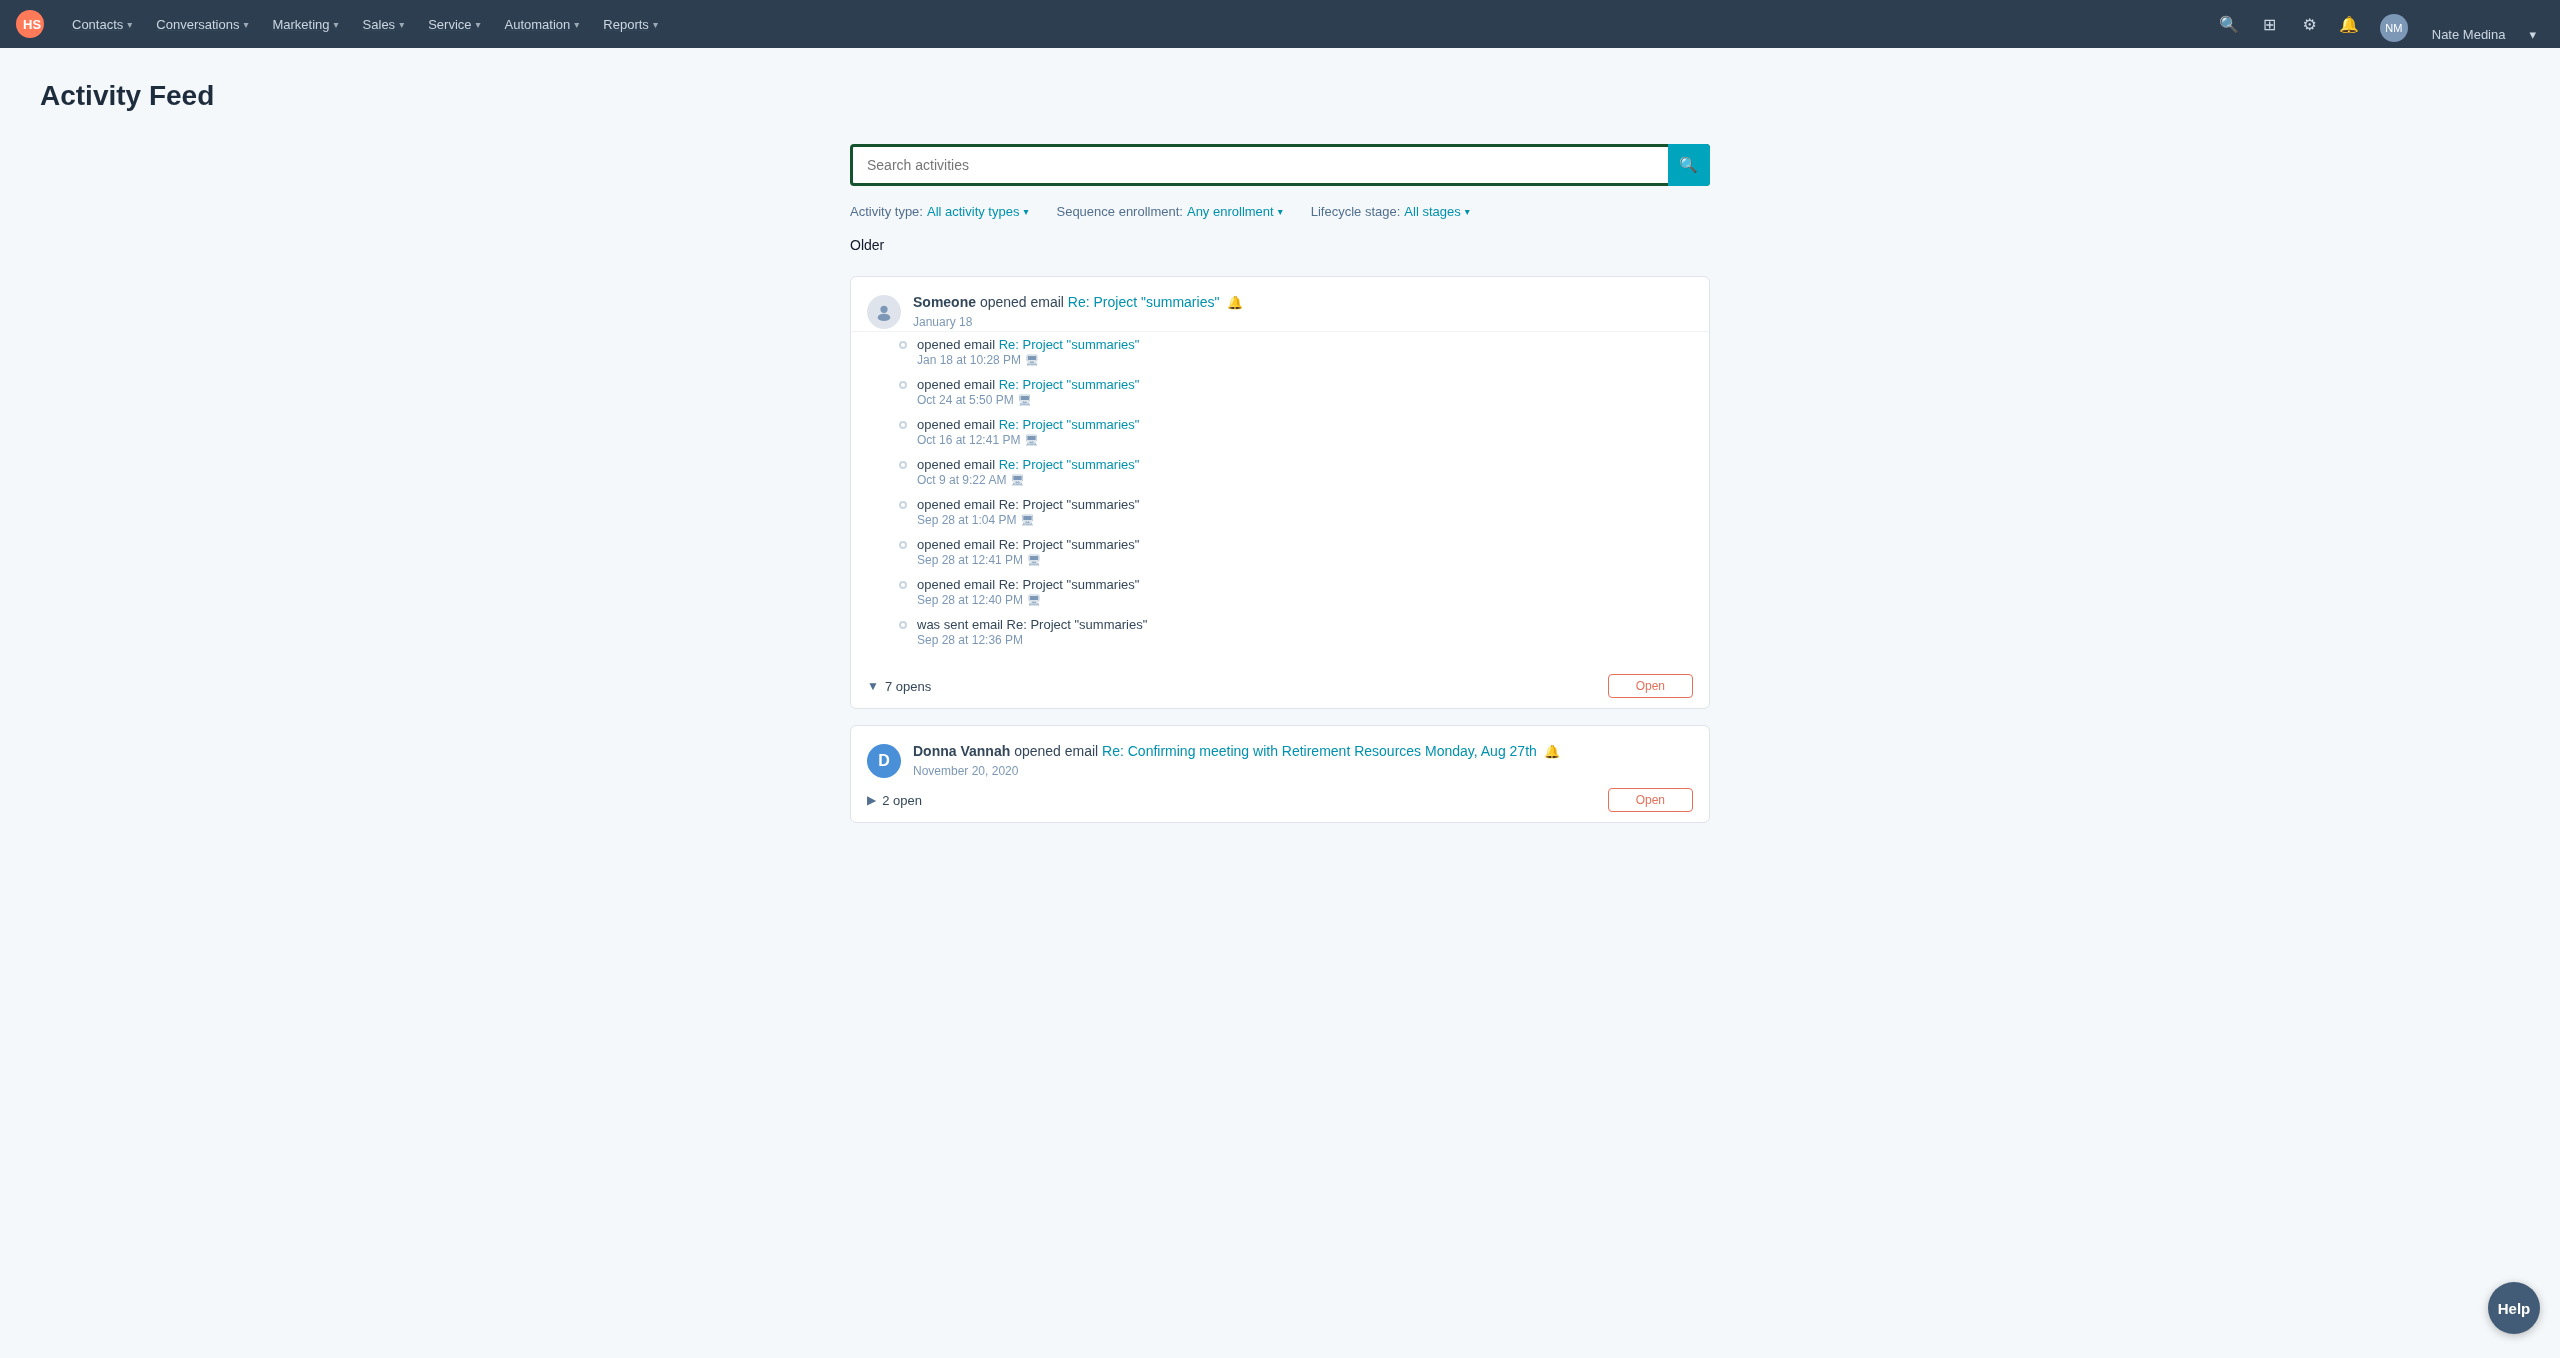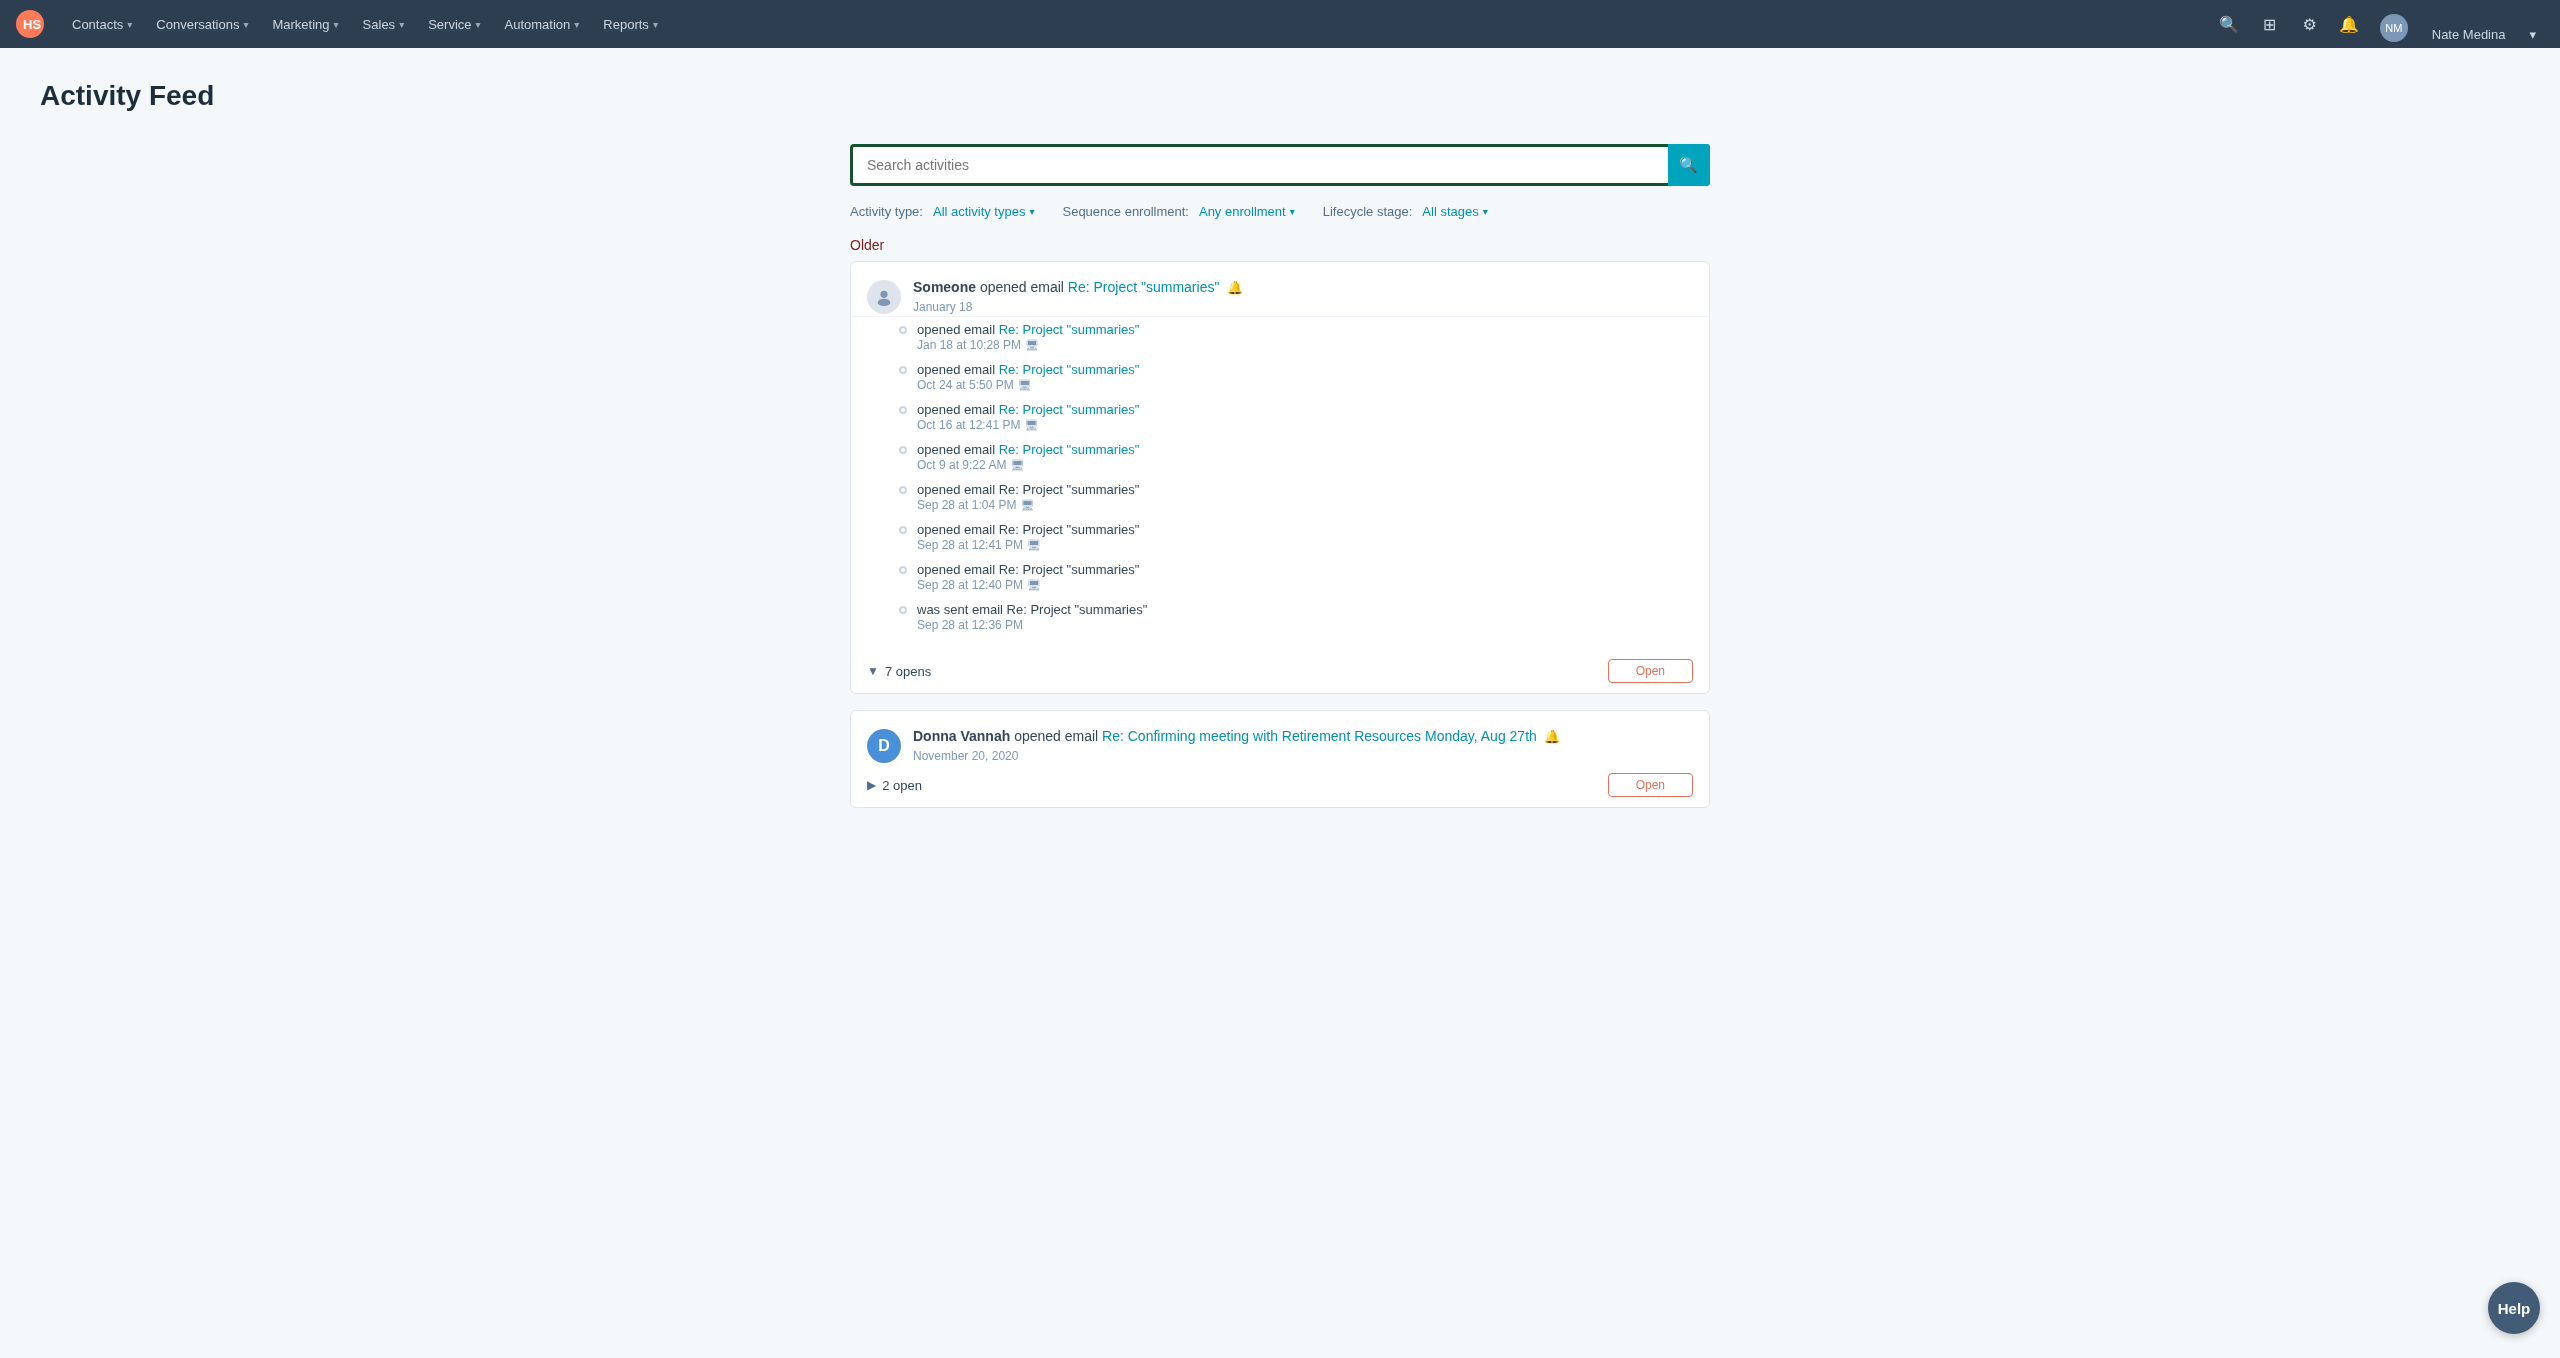--- a/index.html
+++ b/index.html
@@ -137,21 +137,20 @@
     .filters-row {
       display: flex;
       align-items: center;
       gap: 24px;
       margin-bottom: 16px;
       flex-wrap: wrap;
     }
     .filter-group {
       display: flex;
       align-items: center;
-      gap: 6px;
     }
     .filter-label {
       color: #516f90;
       font-size: 13px;
     }
     .filter-btn {
       background: none;
       border: none;
       color: #0091ae;
       font-size: 13px;
@@ -160,22 +159,22 @@
       align-items: center;
       gap: 4px;
       padding: 2px 4px;
       border-radius: 3px;
     }
     .filter-btn .chevron { font-size: 10px; }
 
     
     .section-label {
       font-size: 14px;
-      color: #7f1d1d;
-      margin-bottom: 8px;
+      color: #0f172a;
+      margin-bottom: 23px;
       font-weight: 500;
     }
 
     
     .activity-card {
       background: white;
       border: 1px solid #dfe3eb;
       border-radius: 6px;
       margin-bottom: 16px;
       overflow: hidden;

